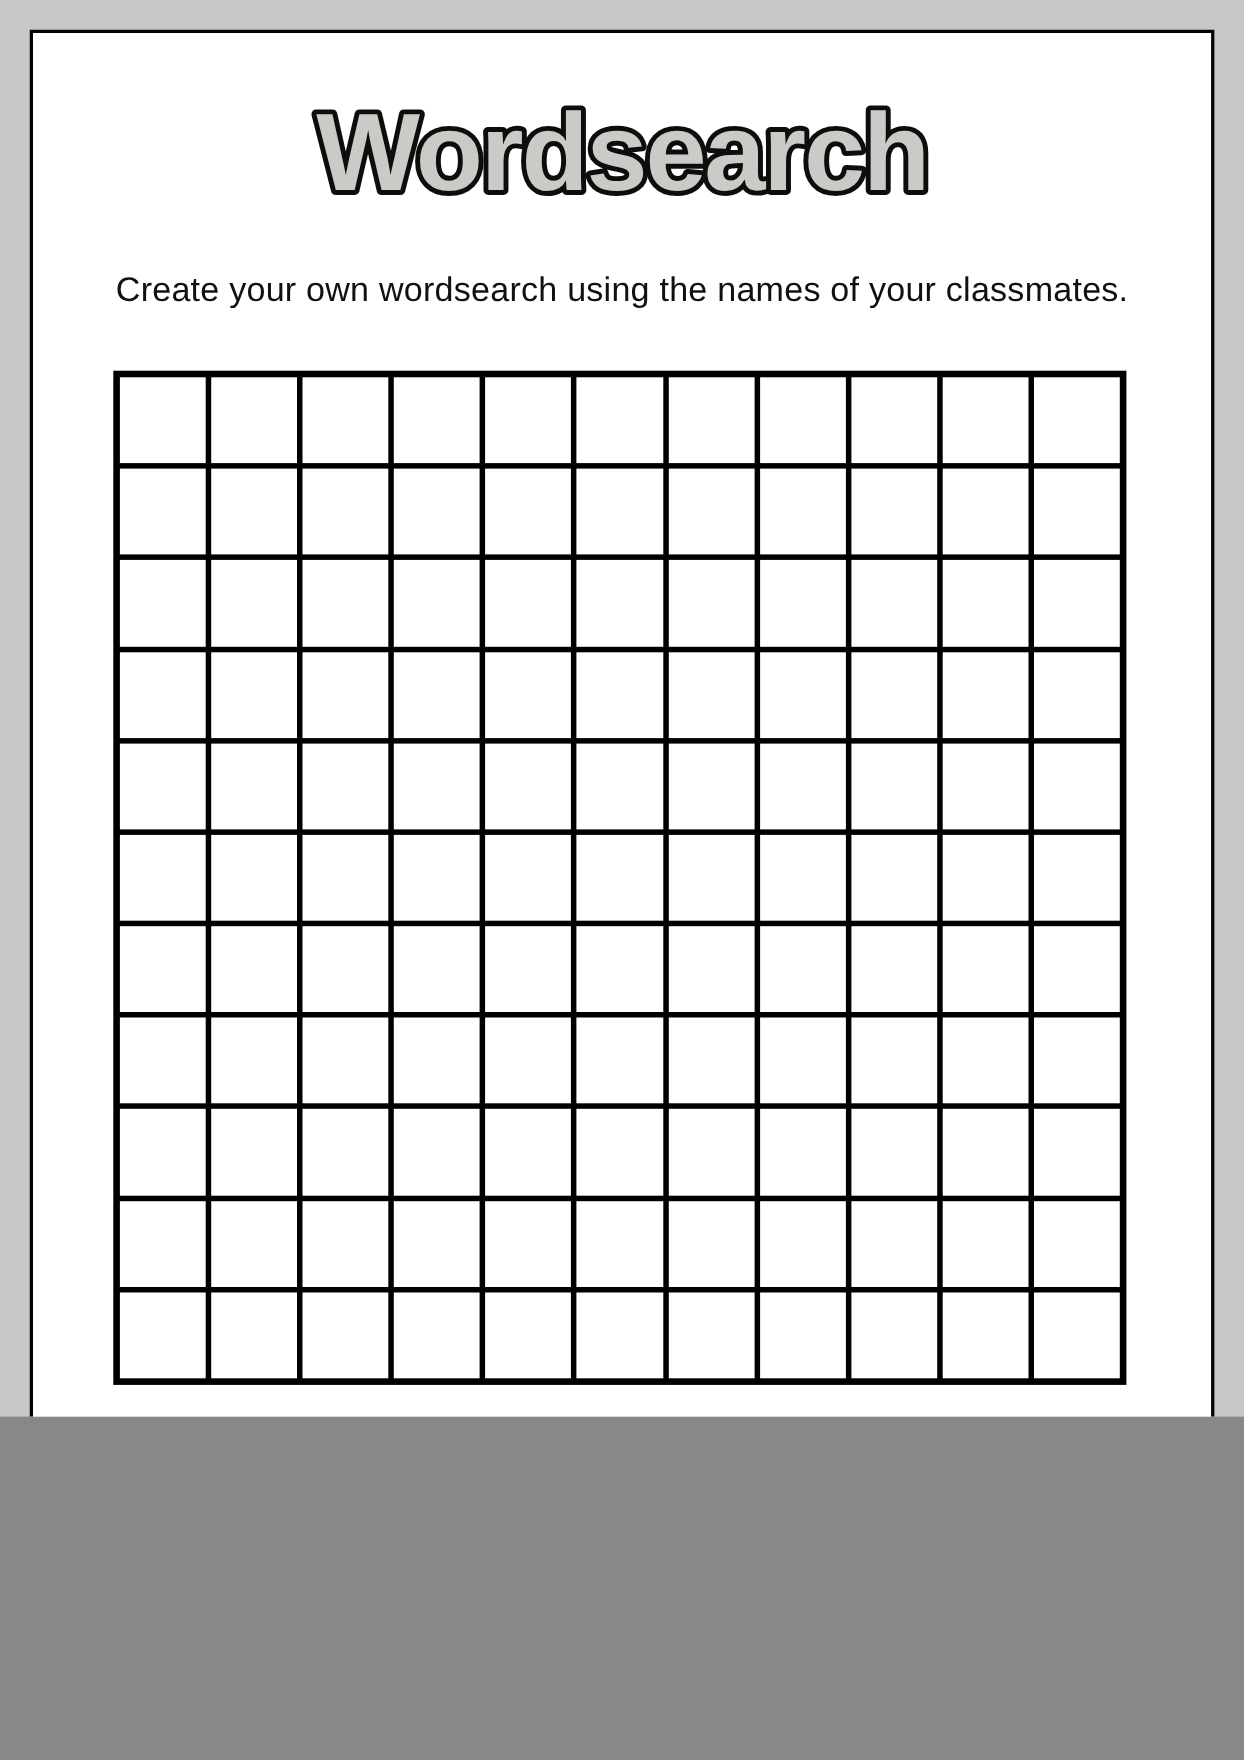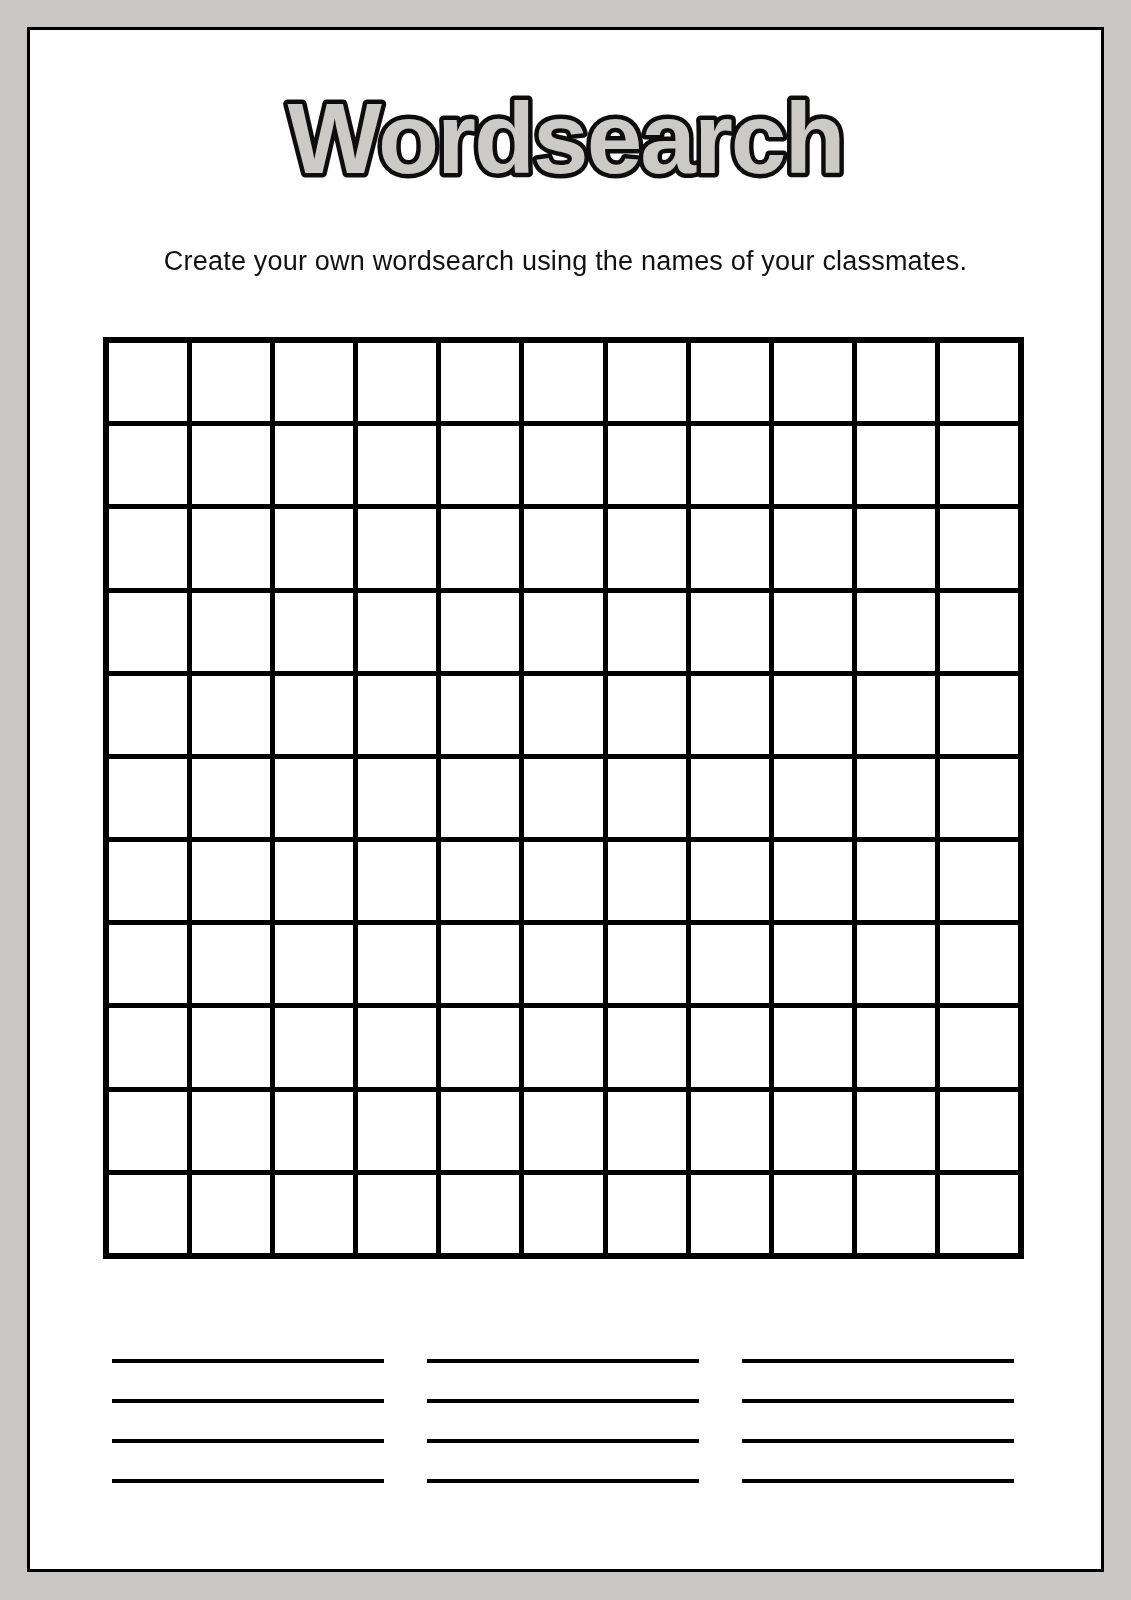--- a/index.html
+++ b/index.html
@@ -3,21 +3,21 @@
 <meta charset="utf-8">
 <style>
   * { margin: 0; padding: 0; box-sizing: border-box; }
   html, body {
     font-family: "Liberation Sans", sans-serif;
     background: #888;
   }
   .stage {
     position: relative;
     width: 1131px;
-    height: 1600px;
+    height: 1288px;
     background: var(--canvas-bg, #c9c7c5);
     overflow: hidden;
   }
   .page {
     position: absolute;
     left: 27px;
     top: 27px;
     width: 1077px;
     height: 1545px;
     background: var(--page-bg, #ffffff);
@@ -42,21 +42,21 @@
     stroke-width: 9px;
     stroke-linejoin: round;
     paint-order: stroke fill;
   }
   .instruction {
     position: absolute;
     top: 216px;
     left: 0;
     right: 0;
     text-align: center;
-    font-size: 27px;
+    font-size: 31px;
     font-weight: 400;
     letter-spacing: 0.2px;
     color: var(--instruction-color, #111111);
     white-space: nowrap;
   }
   .grid {
     position: absolute;
     left: 73px;
     top: 307px;
     width: 921px;

